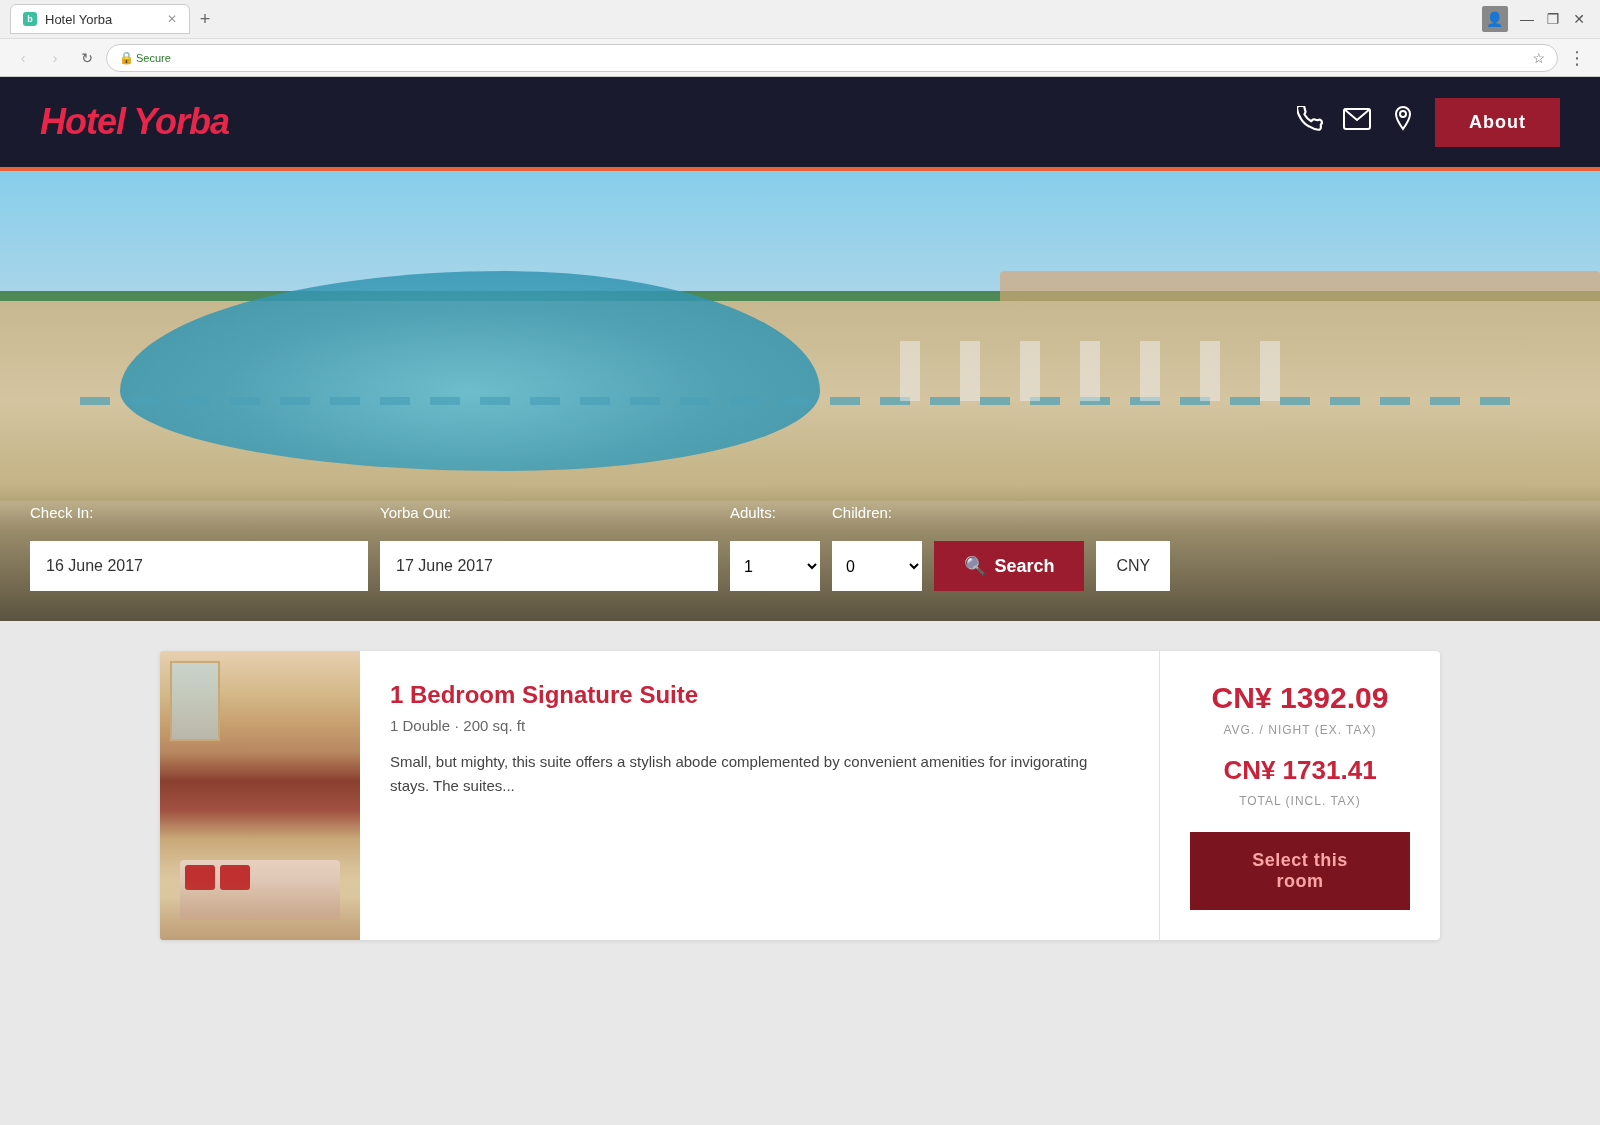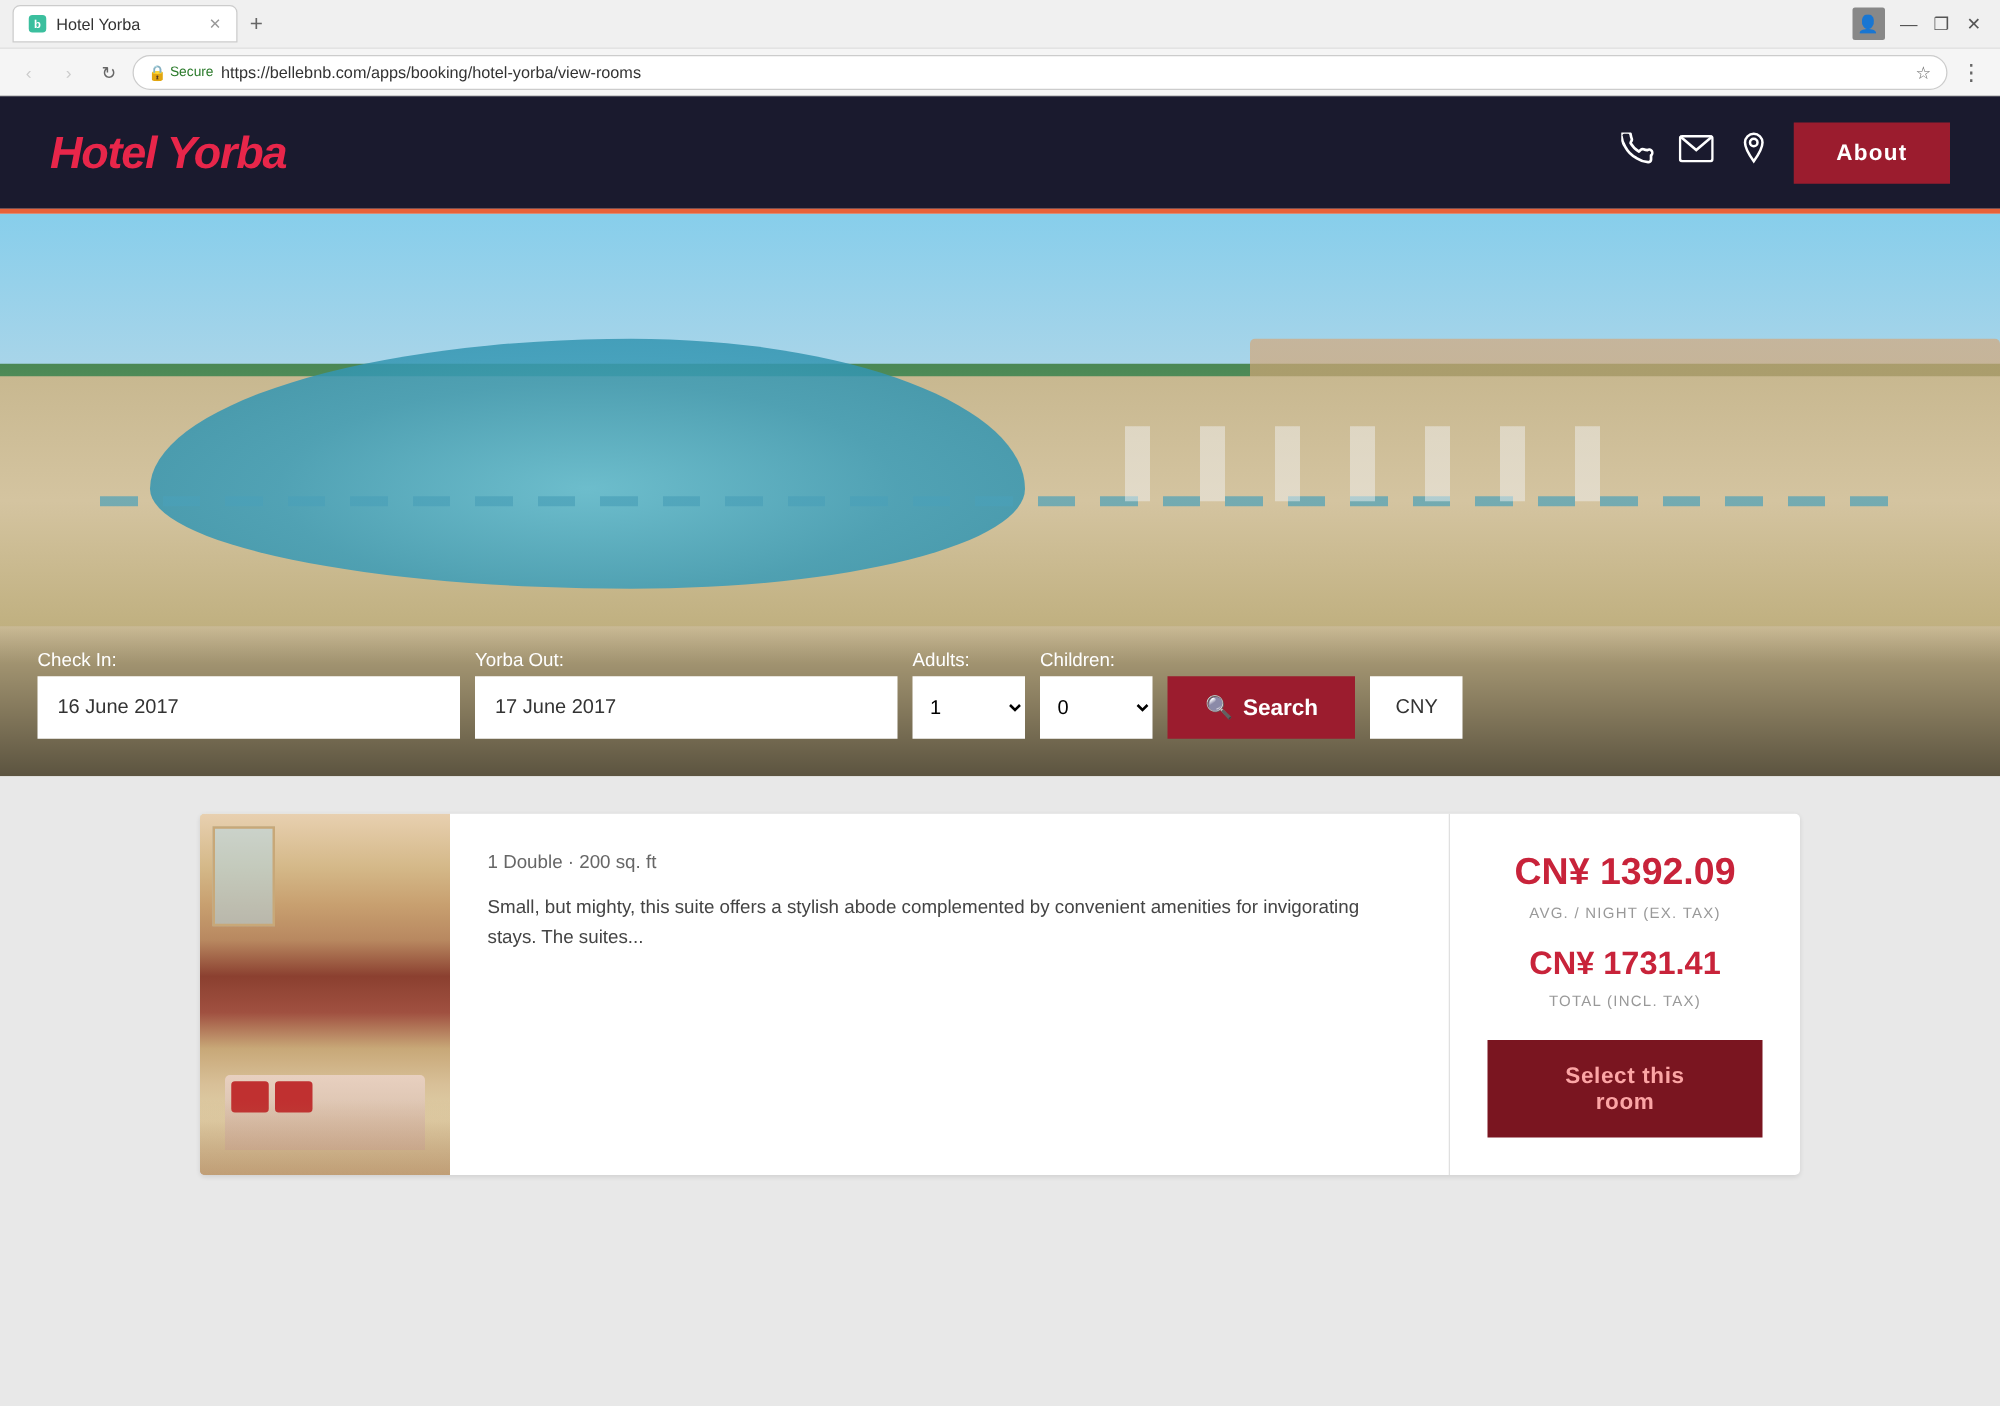--- a/index.html
+++ b/index.html
@@ -167,21 +167,21 @@
       background: linear-gradient(to top, rgba(0,0,0,0.5) 0%, transparent 100%);
     }
     .search-form {
       display: flex;
       align-items: flex-end;
       gap: 12px;
     }
     .form-group {
       display: flex;
       flex-direction: column;
-      gap: 4px;
+      gap: 20px;
     }
     .form-label {
       color: #fff;
       font-size: 15px;
       font-weight: 500;
     }
     .form-input {
       background: #fff;
       border: none;
       padding: 12px 16px;
@@ -361,21 +361,20 @@
 
   <div class="browser-controls">
     <button class="nav-btn disabled">‹</button>
     <button class="nav-btn disabled">›</button>
     <button class="nav-btn">↻</button>
     <div class="address-bar">
       <span class="secure-badge">
         <span class="lock">🔒</span>
         <span>Secure</span>
       </span>
-      <span class="url-text">https://bellebnb.com/apps/booking/hotel-yorba/view-rooms</span>
       <span class="bookmark-icon">☆</span>
     </div>
     <span class="menu-btn">⋮</span>
   </div>
 </div>
 
 <div>
 
   <div class="site-header">
     <div class="hotel-logo">Hotel Yorba</div>
@@ -469,20 +468,21 @@
         <div style="position:absolute;top:0;left:0;right:0;bottom:0;background:linear-gradient(180deg,#e8d0b0 0%,#d4b888 15%,#c8a070 25%,#b88860 35%,#8b4030 45%,#a05040 55%,#c8a878 65%,#d8c098 75%,#e0d0a8 85%,#c8b890 100%);"></div>
 
         <div style="position:absolute;top:10px;left:10px;width:50px;height:80px;background:rgba(180,220,240,0.5);border:2px solid #c8a878;"></div>
 
         <div style="position:absolute;bottom:20px;left:20px;right:20px;height:60px;background:linear-gradient(180deg,#e8d0c0 0%,#d0b8a0 100%);border-radius:4px 4px 0 0;"></div>
         <div style="position:absolute;bottom:50px;left:25px;width:30px;height:25px;background:#c03030;border-radius:3px;"></div>
         <div style="position:absolute;bottom:50px;left:60px;width:30px;height:25px;background:#c03030;border-radius:3px;"></div>
       </div>
 
       <div class="room-info">
+        <div class="room-name">1 Bedroom Signature Suite</div>
         <div class="room-specs">1 Double · 200 sq. ft</div>
         <div class="room-desc">Small, but mighty, this suite offers a stylish abode complemented by convenient amenities for invigorating stays. The suites...</div>
       </div>
 
       <div class="room-pricing">
         <div class="price-amount">CN¥ 1392.09</div>
         <div class="price-label">AVG. / NIGHT (EX. TAX)</div>
         <div class="total-amount">CN¥ 1731.41</div>
         <div class="total-label">TOTAL (INCL. TAX)</div>
         <button class="select-room-btn">Select this room</button>

